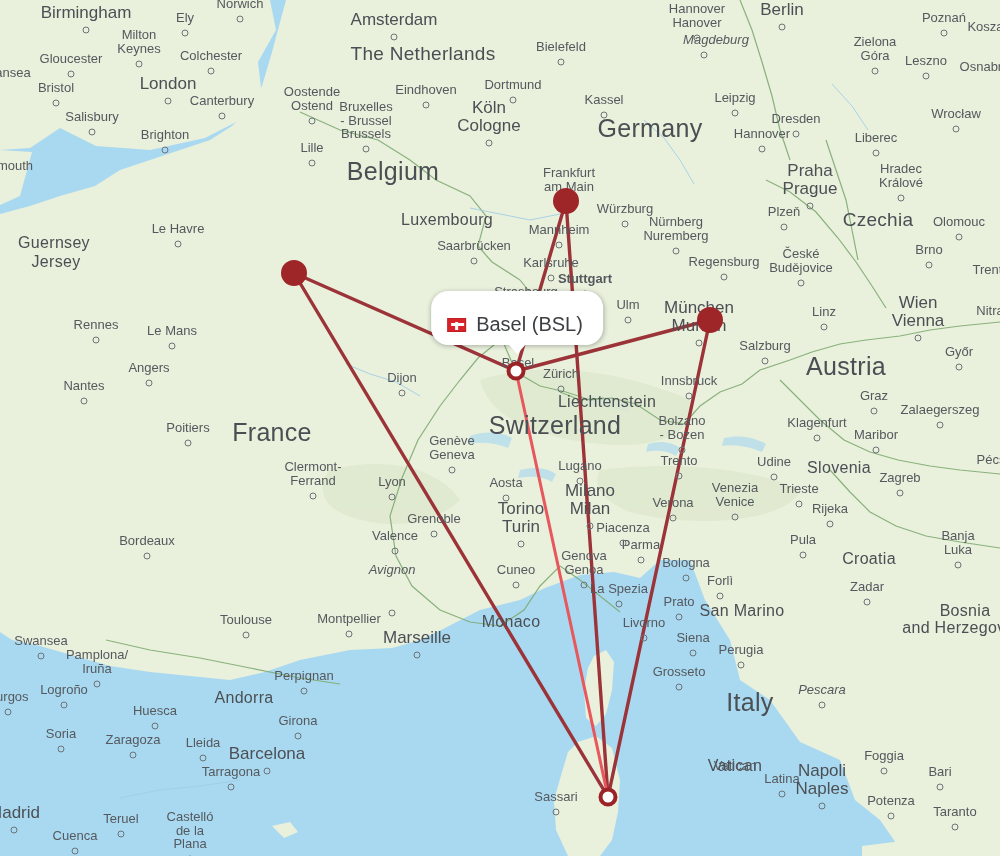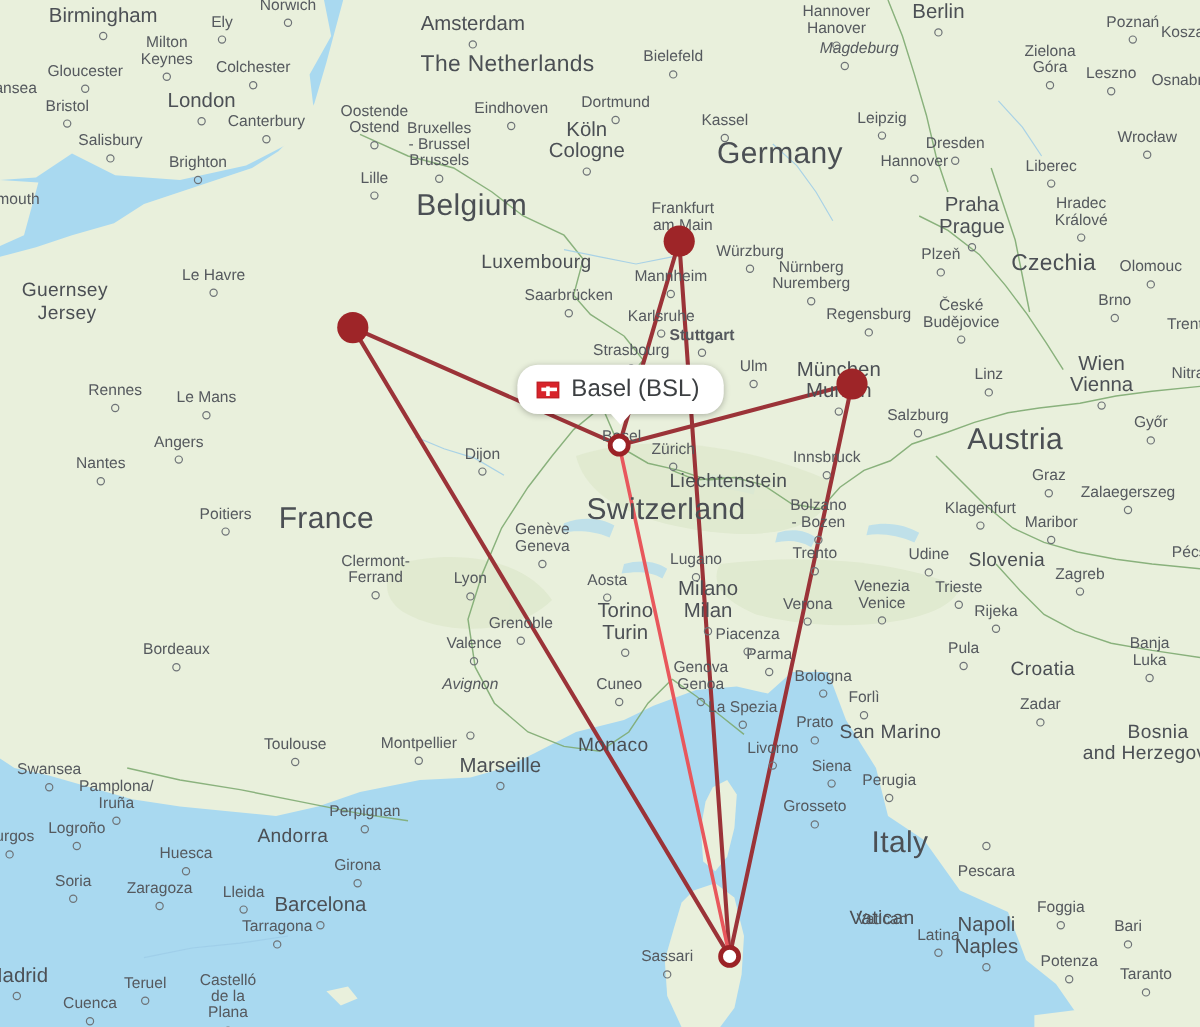--- a/index.html
+++ b/index.html
@@ -17,21 +17,21 @@
   .country{font-size:25px;color:#4b4f54;letter-spacing:.3px;}
   .country.sm{font-size:19px;}
   .country.xs{font-size:16px;}
   .dot{position:absolute;width:7px;height:7px;border:1.4px solid #6e7377;border-radius:50%;
        background:transparent;transform:translate(-50%,-50%);box-sizing:border-box;}
   .hub{position:absolute;width:26px;height:26px;border-radius:50%;background:#9e2528;
        transform:translate(-50%,-50%);}
   .ring{position:absolute;width:19px;height:19px;border-radius:50%;background:#fff;
        border:4px solid #9b2226;transform:translate(-50%,-50%);box-sizing:border-box;}
   .tip{position:absolute;transform:translate(-50%,-100%);background:#fff;border-radius:17px;
-       padding:9px 20px 9px 16px;box-shadow:0 1px 5px rgba(0,0,0,.28);
+       padding:22px 20px 9px 16px;box-shadow:0 1px 5px rgba(0,0,0,.28);
        display:flex;align-items:center;gap:10px;white-space:nowrap;}
   .tip:after{content:"";position:absolute;left:50%;bottom:-9px;margin-left:-9px;width:0;height:0;
        border-left:9px solid transparent;border-right:9px solid transparent;border-top:10px solid #fff;}
   .tip .txt{font-size:20px;color:#3c3f42;}
   .flag{width:19px;height:14px;flex:none;border:1px solid rgba(0,0,0,.12);box-sizing:border-box;position:relative;}
   .flag.ch{background:#d8232a;}
   .flag.ch:before{content:"";position:absolute;left:50%;top:3px;width:3px;height:8px;background:#fff;margin-left:-1.5px;}
   .flag.ch:after{content:"";position:absolute;top:50%;left:3px;width:13px;height:3px;background:#fff;margin-top:-1.5px;}
   .flag.it{background:linear-gradient(to right,#0e8f4e 0 33.3%,#fff 33.3% 66.6%,#d8232a 66.6% 100%);}
 </style>
@@ -248,21 +248,21 @@
       <div class="lbl city" style="left: 686px; top: 563px;">Bologna</div>
       <div class="lbl city" style="left: 516px; top: 570px;">Cuneo</div>
       <div class="lbl city" style="left: 619px; top: 589px;">La Spezia</div>
       <div class="lbl city" style="left: 720px; top: 581px;">Forlì</div>
       <div class="lbl city" style="left: 867px; top: 587px;">Zadar</div>
       <div class="lbl city" style="left: 392px; top: 570px; font-style: italic;">Avignon</div>
       <div class="lbl city" style="left: 679px; top: 602px;">Prato</div>
       <div class="lbl city" style="left: 246px; top: 620px;">Toulouse</div>
       <div class="lbl city" style="left: 349px; top: 619px;">Montpellier</div>
       <div class="lbl city" style="left: 644px; top: 623px;">Livorno</div>
-      <div class="lbl city" style="left: 822px; top: 726px;">Pescara</div>
+      <div class="lbl city" style="left: 822px; top: 690px; font-style: italic;">Pescara</div>
       <div class="lbl city big" style="left: 417px; top: 638px;">Marseille</div>
       <div class="lbl city" style="left: 693px; top: 638px;">Siena</div>
       <div class="lbl city" style="left: 741px; top: 650px;">Perugia</div>
       <div class="lbl city" style="left: 940px; top: 772px;">Bari</div>
       <div class="lbl city" style="left: 41px; top: 641px;">Swansea</div>
       <div class="lbl city" style="left: 97px; top: 662px;">Pamplona/
 Iruña</div>
       <div class="lbl city" style="left: 304px; top: 676px;">Perpignan</div>
       <div class="lbl city" style="left: 679px; top: 672px;">Grosseto</div>
       <div class="lbl city" style="left: 64px; top: 690px;">Logroño</div>

